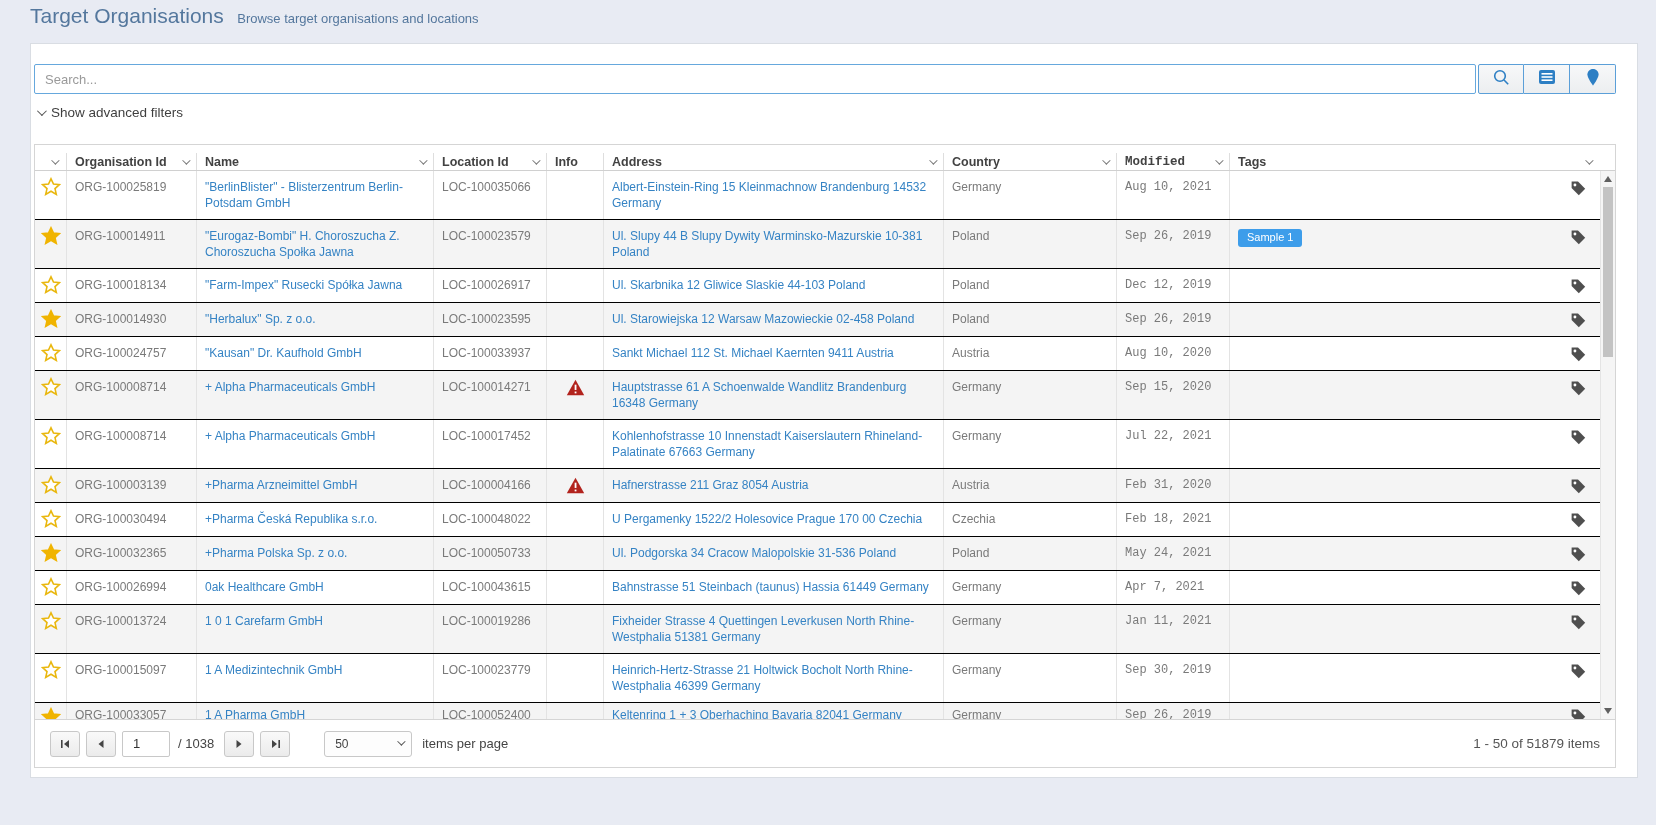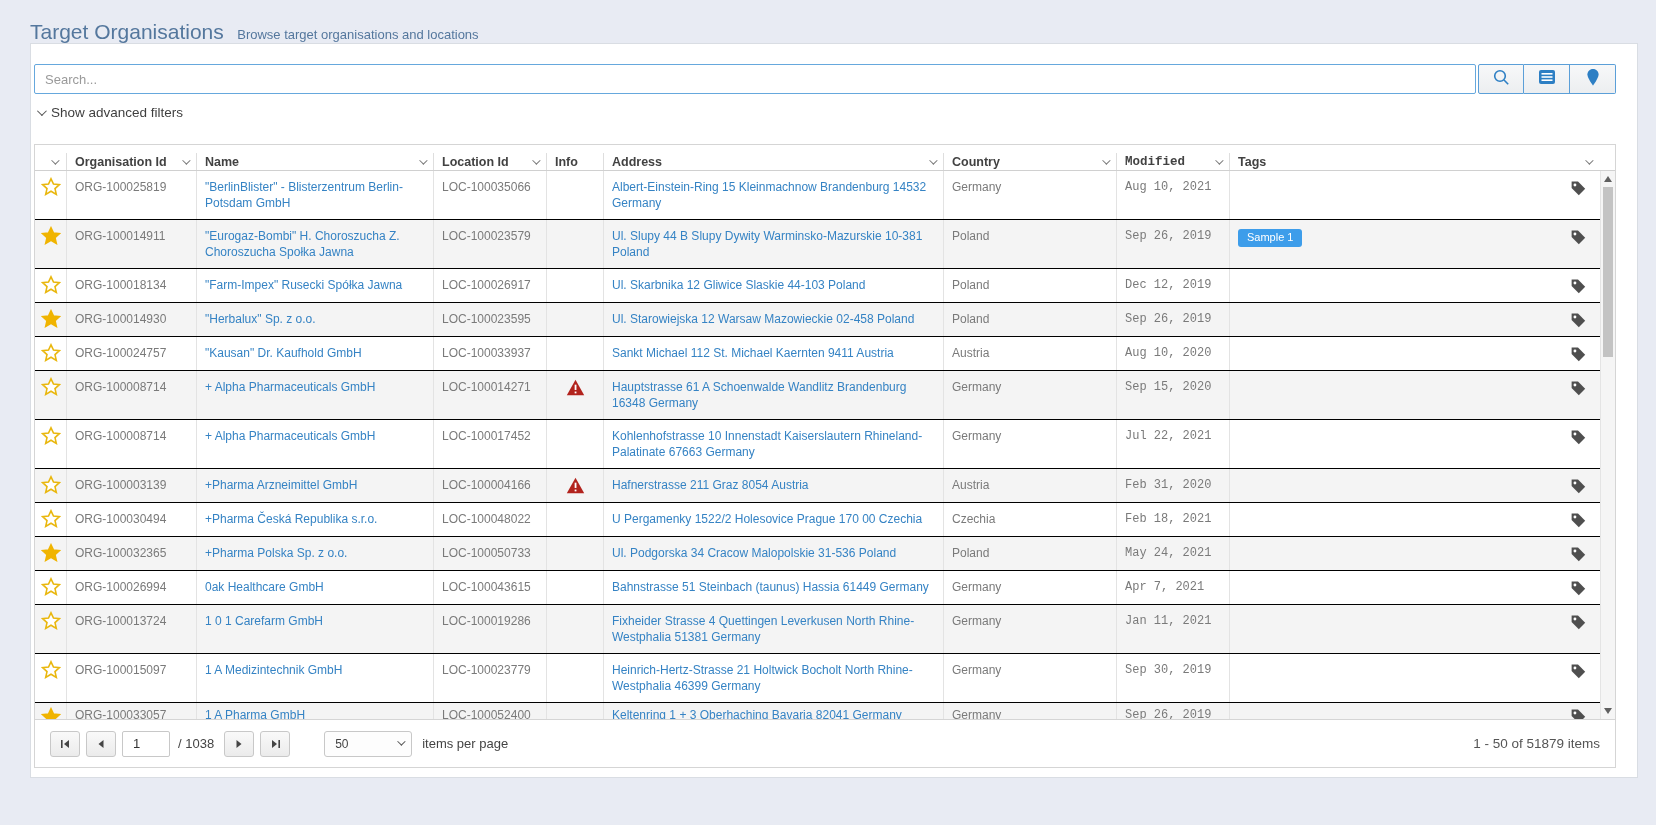--- a/index.html
+++ b/index.html
@@ -4,21 +4,21 @@
 <style>
   * { box-sizing: border-box; margin: 0; padding: 0; }
   html,body { width:1656px; height:825px; }
   body {
     font-family: "Liberation Sans", sans-serif;
     background: #e8ebf3;
     color: #444;
     overflow: hidden;
   }
   
-  .page-head { padding: 20px 0 0 30px; height: 43px; }
+  .page-head { padding: 4px 0 0 30px; height: 43px; }
   .page-head .title { font-size: 21px; color: #54779d; font-weight: 400; display:inline; }
   .page-head .subtitle { font-size: 13px; color: #54779d; margin-left: 9px; }
 
   
   .panel {
     margin-left: 30px;
     width: 1608px;
     height: 735px;
     background: #fff;
     border: 1px solid #d9dde3;

